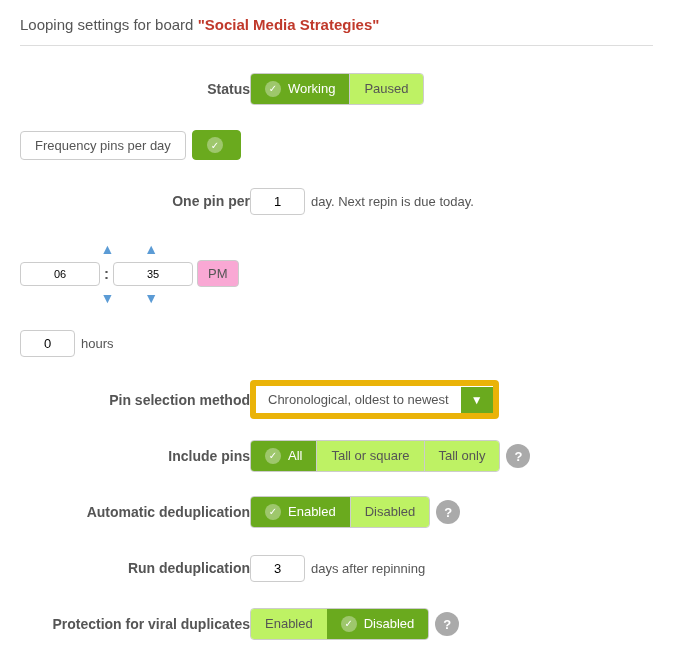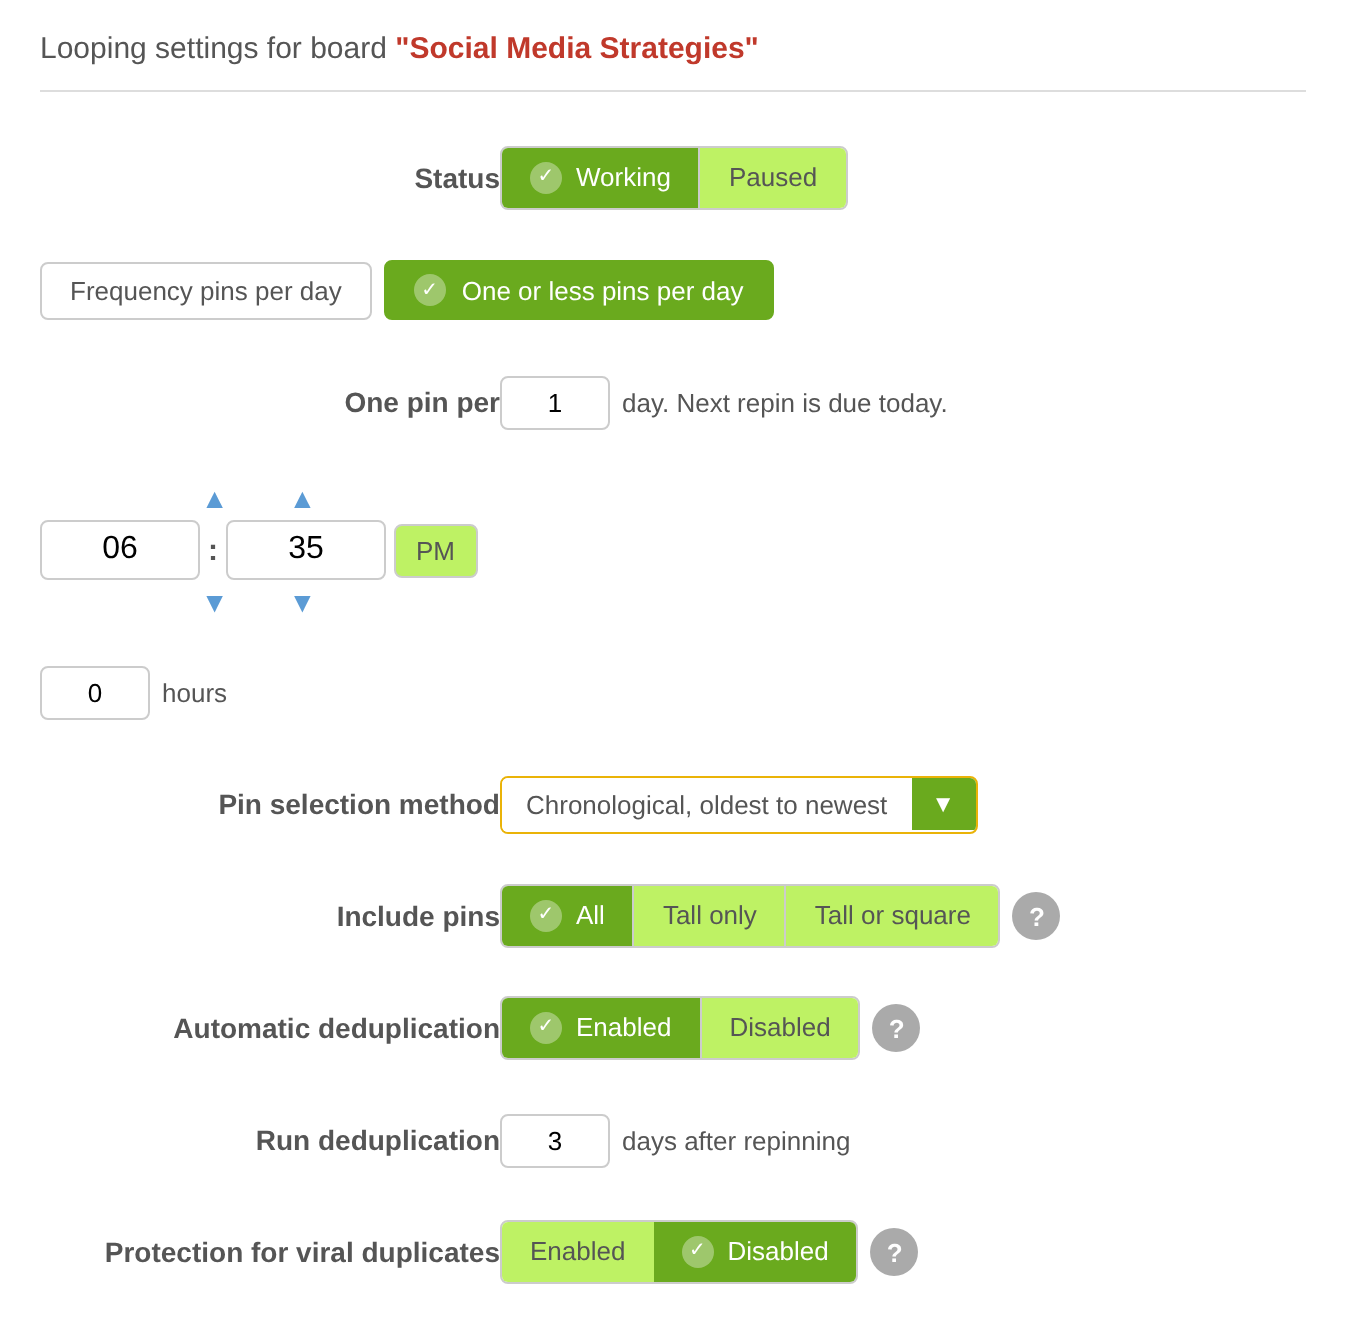--- a/index.html
+++ b/index.html
@@ -84,21 +84,21 @@
       border: 1px solid #ccc;
       border-radius: 4px;
       font-size: 13px;
       text-align: center;
     }
     .input-medium {
       width: 80px;
       padding: 5px 8px;
       border: 1px solid #ccc;
       border-radius: 4px;
-      font-size: 16px;
+      font-size: 11px;
       text-align: center;
     }
 
     
     .time-block {
       display: flex;
       flex-direction: column;
       align-items: center;
     }
     .time-row {
@@ -108,21 +108,21 @@
     }
     .time-separator {
       font-weight: bold;
       font-size: 15px;
       color: #555;
     }
     .ampm-btn {
       padding: 5px 10px;
       border: 1px solid #ccc;
       border-radius: 4px;
-      background: #bef264;
+      background: #f9a8d4;
       cursor: pointer;
       font-size: 13px;
       color: #555;
     }
     .arrow-row {
       display: flex;
       gap: 22px;
       margin-top: 3px;
     }
     .arrow-up-row {
@@ -153,21 +153,21 @@
       border-color: #6aaa1e;
       display: flex;
       align-items: center;
       gap: 5px;
     }
 
     
     .select-group {
       display: flex;
       align-items: center;
-      border: 1px solid #eab308;
+      border: 6px solid #eab308;
       border-radius: 4px;
       overflow: hidden;
       justify-content: center;
     }
     .select-text {
       padding: 6px 12px;
       font-size: 13px;
       color: #555;
       background: #fff;
       min-width: 200px;
@@ -241,21 +241,20 @@
   </div>
 </div>
 
 <div class="form-row">
   <div class="form-control">
     <button class="freq-btn">
       <span>Frequency pins per day</span>
     </button>
     <button class="freq-btn active-green">
       <span class="check-circle">✓</span>
-      <span>One or less pins per day</span>
     </button>
   </div>
 </div>
 
 <div class="form-row" style="align-items:center;">
   <div class="form-label">One pin per</div>
   <div class="form-control">
     <input class="input-small" type="text" value="1" style="">
     <span class="inline-text">day. Next repin is due today.</span>
   </div>
@@ -303,24 +302,24 @@
 
 <div class="form-row">
   <div class="form-label">Include pins</div>
   <div class="form-control">
     <div class="btn-group">
       <button class="btn active-green">
         <span class="check-circle">✓</span>
         <span>All</span>
       </button>
       <button class="btn">
+        <span>Tall or square</span>
+      </button>
+      <button class="btn">
         <span>Tall only</span>
-      </button>
-      <button class="btn">
-        <span>Tall or square</span>
       </button>
     </div>
     <div class="help-icon">?</div>
   </div>
 </div>
 
 <div class="form-row">
   <div class="form-label">Automatic deduplication</div>
   <div class="form-control">
     <div class="btn-group">

